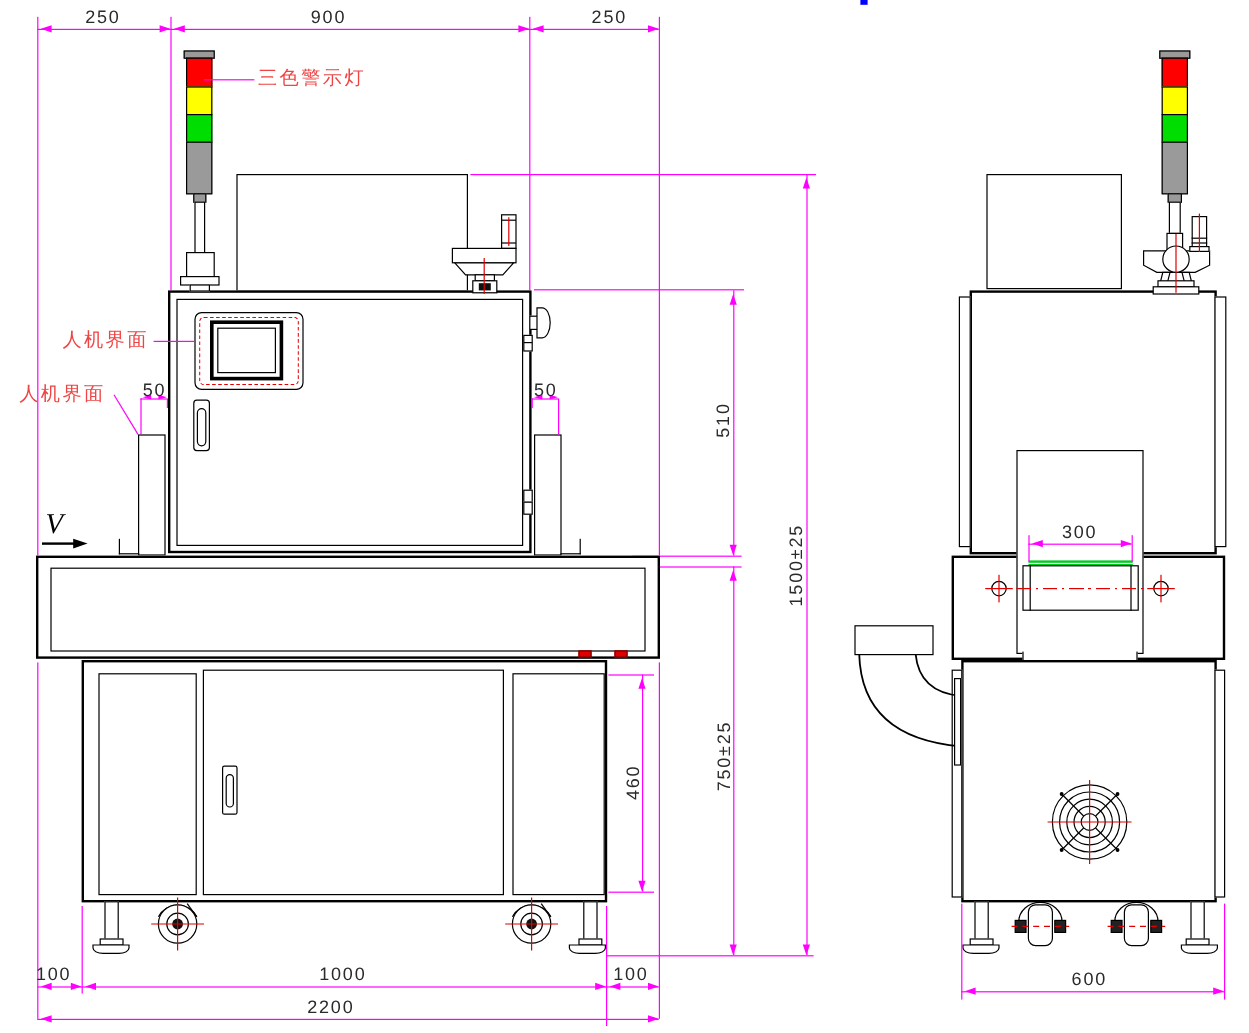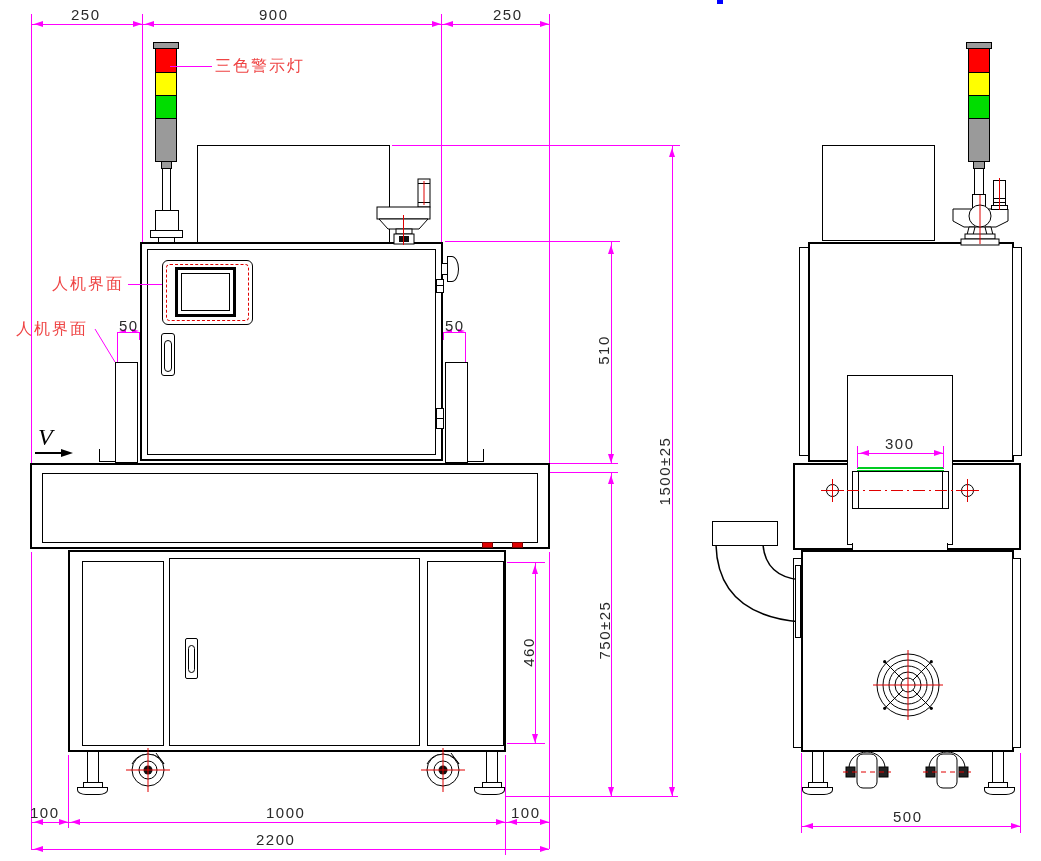--- a/index.html
+++ b/index.html
@@ -285,21 +285,21 @@
     <div class="box" style="left:802px;top:787px;width:31px;height:8px;border-radius:0 0 9px 9px / 0 0 5px 5px"></div>
     <div class="box" style="left:992px;top:751px;width:12px;height:33px"></div>
     <div class="box" style="left:988px;top:782px;width:20px;height:6px"></div>
     <div class="box" style="left:984px;top:787px;width:31px;height:8px;border-radius:0 0 9px 9px / 0 0 5px 5px"></div>
 
     <div class="mv" style="left:801px;top:753px;height:80px"></div>
     <div class="mv" style="left:1020px;top:753px;height:80px"></div>
     <div class="mh" style="left:801px;top:826px;width:219px"></div>
     <div class="aL" style="left:801px;top:823px"></div>
     <div class="aR" style="left:1011px;top:823px"></div>
-    <div class="dt" style="left:893px;top:809px">500</div>
+    <div class="dt" style="left:893px;top:809px">600</div>
 
     <div class="lampwrap">
       <div class="box" style="left:966px;top:42px;width:26px;height:7px;background:#9a9a9a"></div>
       <div class="box" style="left:968px;top:48px;width:22px;height:25px;background:#ff0000"></div>
       <div class="box" style="left:968px;top:72px;width:22px;height:24px;background:#ffff00"></div>
       <div class="box" style="left:968px;top:95px;width:22px;height:24px;background:#00dd00"></div>
       <div class="box" style="left:968px;top:118px;width:22px;height:44px;background:#9a9a9a"></div>
       <div class="box" style="left:973px;top:161px;width:12px;height:8px;background:#9a9a9a"></div>
       <div class="box" style="left:974px;top:168px;width:10px;height:27px"></div>
       <div class="box" style="left:972px;top:194px;width:14px;height:16px"></div>

